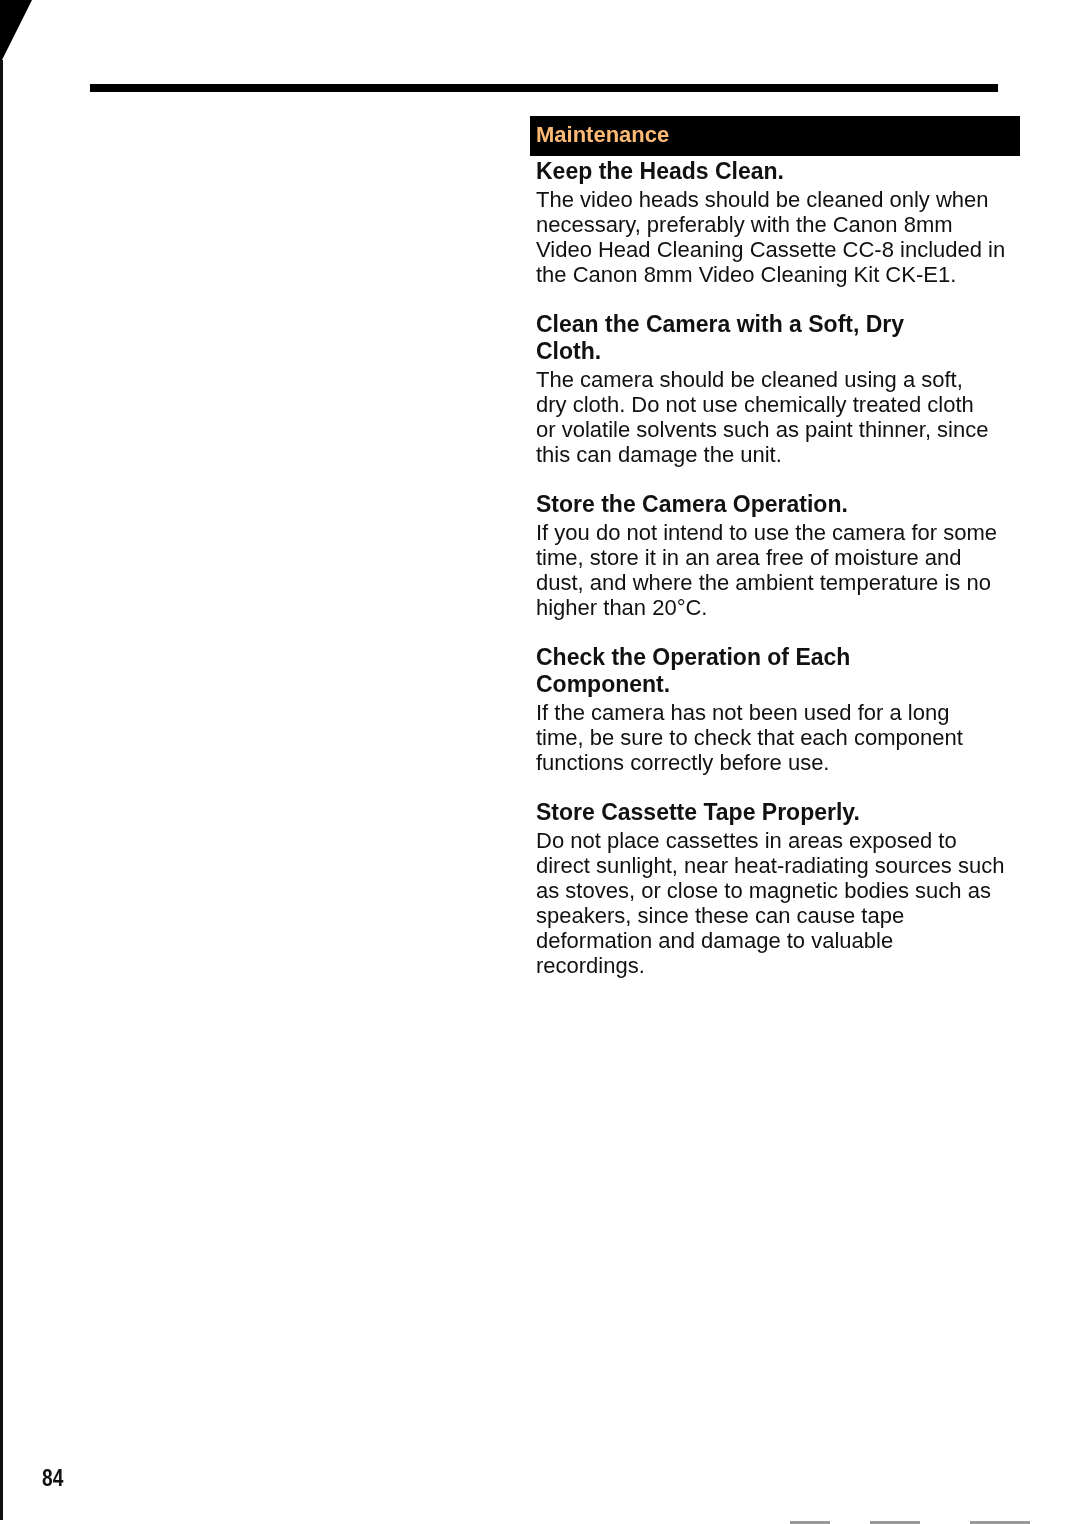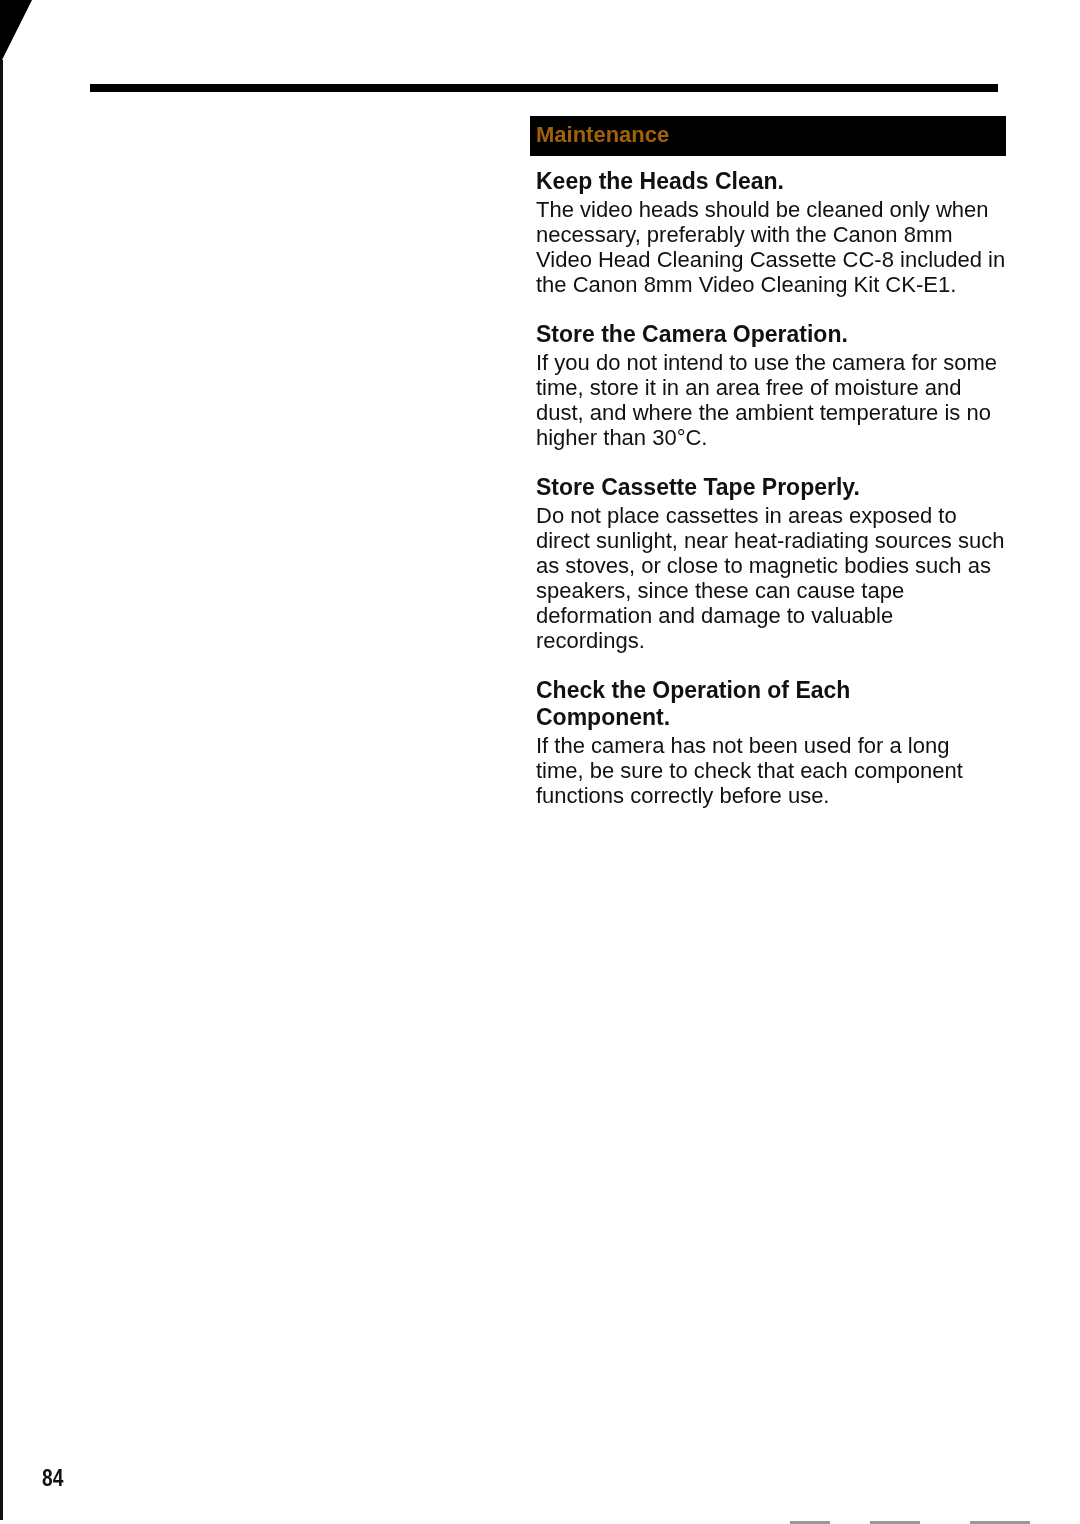--- a/index.html
+++ b/index.html
@@ -15,25 +15,25 @@
   .left-edge {
     position:absolute; left:0; top:60px; width:3px; height:1460px; background:#111;
   }
   .top-bar {
     position:absolute; left:90px; top:84px; width:908px; height:8px; background:#000;
   }
   .content {
     position:absolute; left:536px; top:116px; width:470px;
   }
   .section-banner {
-    background:#000; color:#a16207; font-size:22px; font-weight:bold;
-    padding:4px 6px 6px 6px; margin-left:-6px; width:464px; height:30px; line-height:30px;
+    background:#000; color:#fdba74; font-size:22px; font-weight:bold;
+    padding:4px 20px 6px 6px; margin-left:-6px; width:464px; height:30px; line-height:30px;
     box-sizing:content-box;
   }
-  .item { margin-top:12px; }
+  .item { margin-top:2px; }
   .item-title {
     font-size:23px; font-weight:bold; line-height:27px; margin:2px 0 2px 0;
   }
   .item-body {
     font-size:22px; line-height:25px; margin:0;
   }
   .item + .item { margin-top:24px; }
   .page-number {
     position:absolute; left:42px; top:1464px; font-size:24px; font-weight:bold;
     font-family:"Liberation Sans", sans-serif; transform:scaleX(0.8); transform-origin:left;
@@ -49,31 +49,35 @@
 <div class="left-edge"></div>
 <div class="top-bar"></div>
 
 <div class="content">
   <div class="section-banner">Maintenance</div>
 
   <div class="item">
     <h2 class="item-title">Keep the Heads Clean.</h2>
     <p class="item-body">The video heads should be cleaned only when necessary, preferably with the Canon 8mm Video Head Cleaning Cassette CC-8 included in the Canon 8mm Video Cleaning Kit CK-E1.</p>
   </div>
+  <div class="item" style="width:420px">
+    <h2 class="item-title">Clean the Camera with a Soft, Dry Cloth.</h2>
+    <p class="item-body" style="width:460px">The camera should be cleaned using a soft, dry cloth.  Do not use chemically treated cloth or volatile solvents such as paint thinner, since this can damage the unit.</p>
+  </div>
   <div class="item">
     <h2 class="item-title">Store the Camera Operation.</h2>
-    <p class="item-body">If you do not intend to use the camera for some time, store it in an area free of moisture and dust, and where the ambient temperature is no higher than 30°C.</p>
+    <p class="item-body">If you do not intend to use the camera for some time, store it in an area free of moisture and dust, and where the ambient temperature is no higher than 20°C.</p>
+  </div>
+  <div class="item" style="width:370px">
+    <h2 class="item-title">Check the Operation of Each Component.</h2>
+    <p class="item-body" style="width:460px">If the camera has not been used for a long time, be sure to check that each component functions correctly before use.</p>
   </div>
   <div class="item">
     <h2 class="item-title">Store Cassette Tape Properly.</h2>
     <p class="item-body">Do not place cassettes in areas exposed to direct sunlight, near heat-radiating sources such as stoves, or close to magnetic bodies such as speakers, since these can cause tape deformation and damage to valuable recordings.</p>
-  </div>
-  <div class="item" style="width:370px">
-    <h2 class="item-title">Check the Operation of Each Component.</h2>
-    <p class="item-body" style="width:460px">If the camera has not been used for a long time, be sure to check that each component functions correctly before use.</p>
   </div>
 </div>
 
 <div class="page-number">84</div>
 
 <div class="bottom-marks" style="left:790px;width:40px"></div>
 <div class="bottom-marks" style="left:870px;width:50px"></div>
 <div class="bottom-marks" style="left:970px;width:60px"></div>
 
 </body></html>

